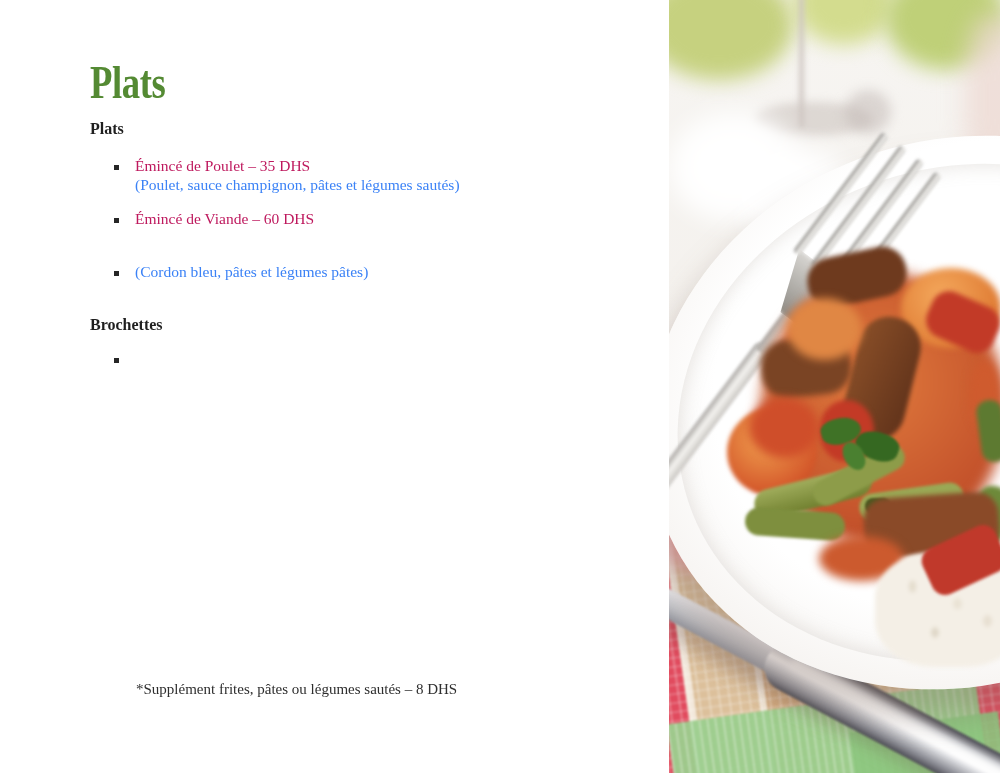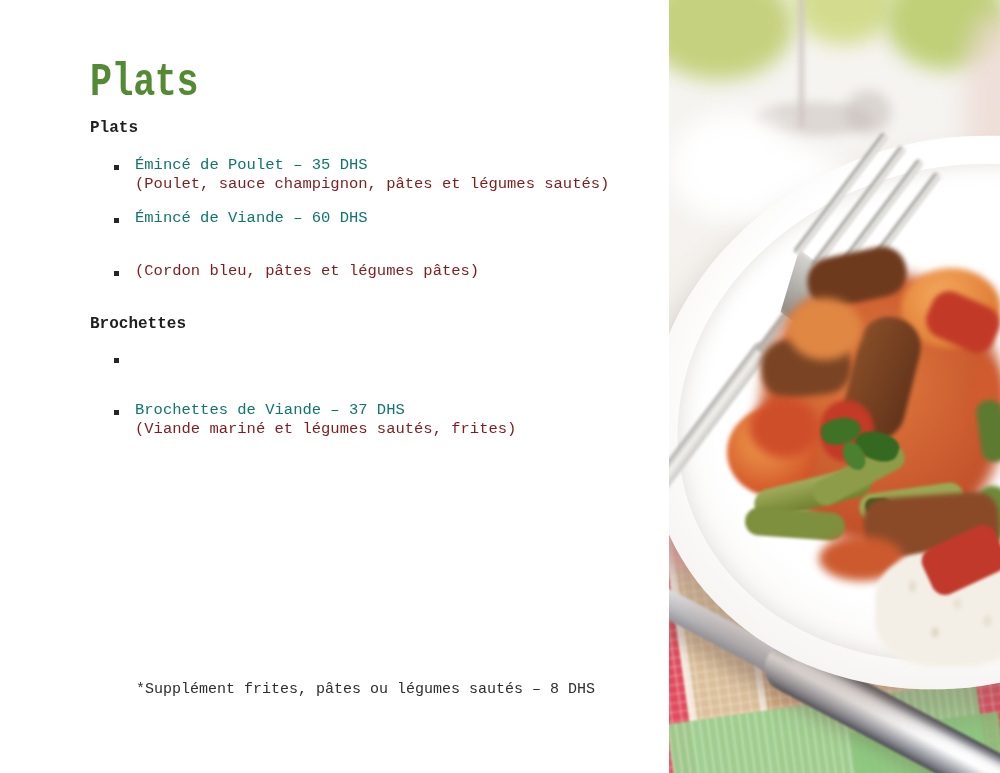--- a/index.html
+++ b/index.html
@@ -1,27 +1,27 @@
 <!DOCTYPE html>
 <html><head>
 <meta charset="utf-8">
 <style>
   html,body{margin:0;padding:0;background:#ffffff;}
   .stage{position:relative;width:1000px;height:773px;overflow:hidden;background:#ffffff;
-         font-family:Liberation Mono, monospace;}
+         font-family:Liberation Serif, serif;}
   
   .menu{position:absolute;left:0;top:0;width:669px;height:773px;}
   .page-title{position:absolute;left:90px;top:59px;margin:0;font-size:47px;font-weight:bold;
               color:#548a33;line-height:1;letter-spacing:-.5px;transform:scaleX(.78);transform-origin:0 0;
               white-space:nowrap;}
   .sec-h{position:absolute;left:90px;font-size:16px;font-weight:bold;color:#1f1f1f;line-height:19px;white-space:nowrap;}
   .item{position:absolute;left:114px;width:540px;}
   .bullet{position:absolute;left:0;top:9px;width:5px;height:5px;background:#262626;}
-  .item .name{margin:0 0 0 21px;font-size:15.5px;color:#0f766e;line-height:19px;white-space:nowrap;}
-  .item .desc{margin:0 0 0 21px;font-size:15.5px;color:#7f1d1d;line-height:19px;white-space:nowrap;}
+  .item .name{margin:0 0 0 21px;font-size:15.5px;color:#be185d;line-height:19px;white-space:nowrap;}
+  .item .desc{margin:0 0 0 21px;font-size:15.5px;color:#3b82f6;line-height:19px;white-space:nowrap;}
   .footnote{position:absolute;left:136px;top:680px;font-size:15px;color:#2e2e2e;line-height:19px;white-space:nowrap;}
   
   .photo{position:absolute;left:669px;top:0;width:331px;height:773px;overflow:hidden;}
   .photo div{position:absolute;}
   .ph-bg{left:0;top:0;width:331px;height:773px;background:linear-gradient(180deg,#f7f5f2 0%,#f4f1ed 45%,#f1ebe5 75%,#efe8e2 100%);}
   .lime{border-radius:50%;filter:blur(10px);}
   .pink-edge{left:296px;top:15px;width:60px;height:170px;background:rgba(236,216,210,.75);filter:blur(12px);border-radius:40%;}
   .stem{left:128px;top:-4px;width:9px;height:132px;filter:blur(2px);
         background:linear-gradient(90deg,rgba(190,182,178,.1),rgba(206,197,193,.85),rgba(190,182,178,.1));}
   .gbase{left:86px;top:102px;width:118px;height:34px;border-radius:50%;background:rgba(205,196,192,.6);filter:blur(5px);}
@@ -94,25 +94,20 @@
       <span class="bullet"></span>
       <div class="desc">(Cordon bleu, pâtes et légumes pâtes)</div>
     </div>
 
     <div class="sec-h" style="top:315px">Brochettes</div>
 
     <div class="item" style="top:349px">
       <span class="bullet"></span>
     </div>
 
-    <div class="item" style="top:401px">
-      <span class="bullet"></span>
-      <div class="name">Brochettes de Viande – 37 DHS</div>
-      <div class="desc">(Viande mariné et légumes sautés, frites)</div>
-    </div>
 
     <div class="footnote">*Supplément frites, pâtes ou légumes sautés – 8 DHS</div>
   </div>
 
   <div class="photo">
     <div class="ph-bg"></div>
 
     <div class="lime" style="left:-25px;top:-30px;width:150px;height:110px;background:#c6d17f;"></div>
     <div class="lime" style="left:125px;top:-40px;width:100px;height:85px;background:#d3dc8e;"></div>
     <div class="lime" style="left:216px;top:-32px;width:122px;height:102px;background:#bfd078;"></div>

